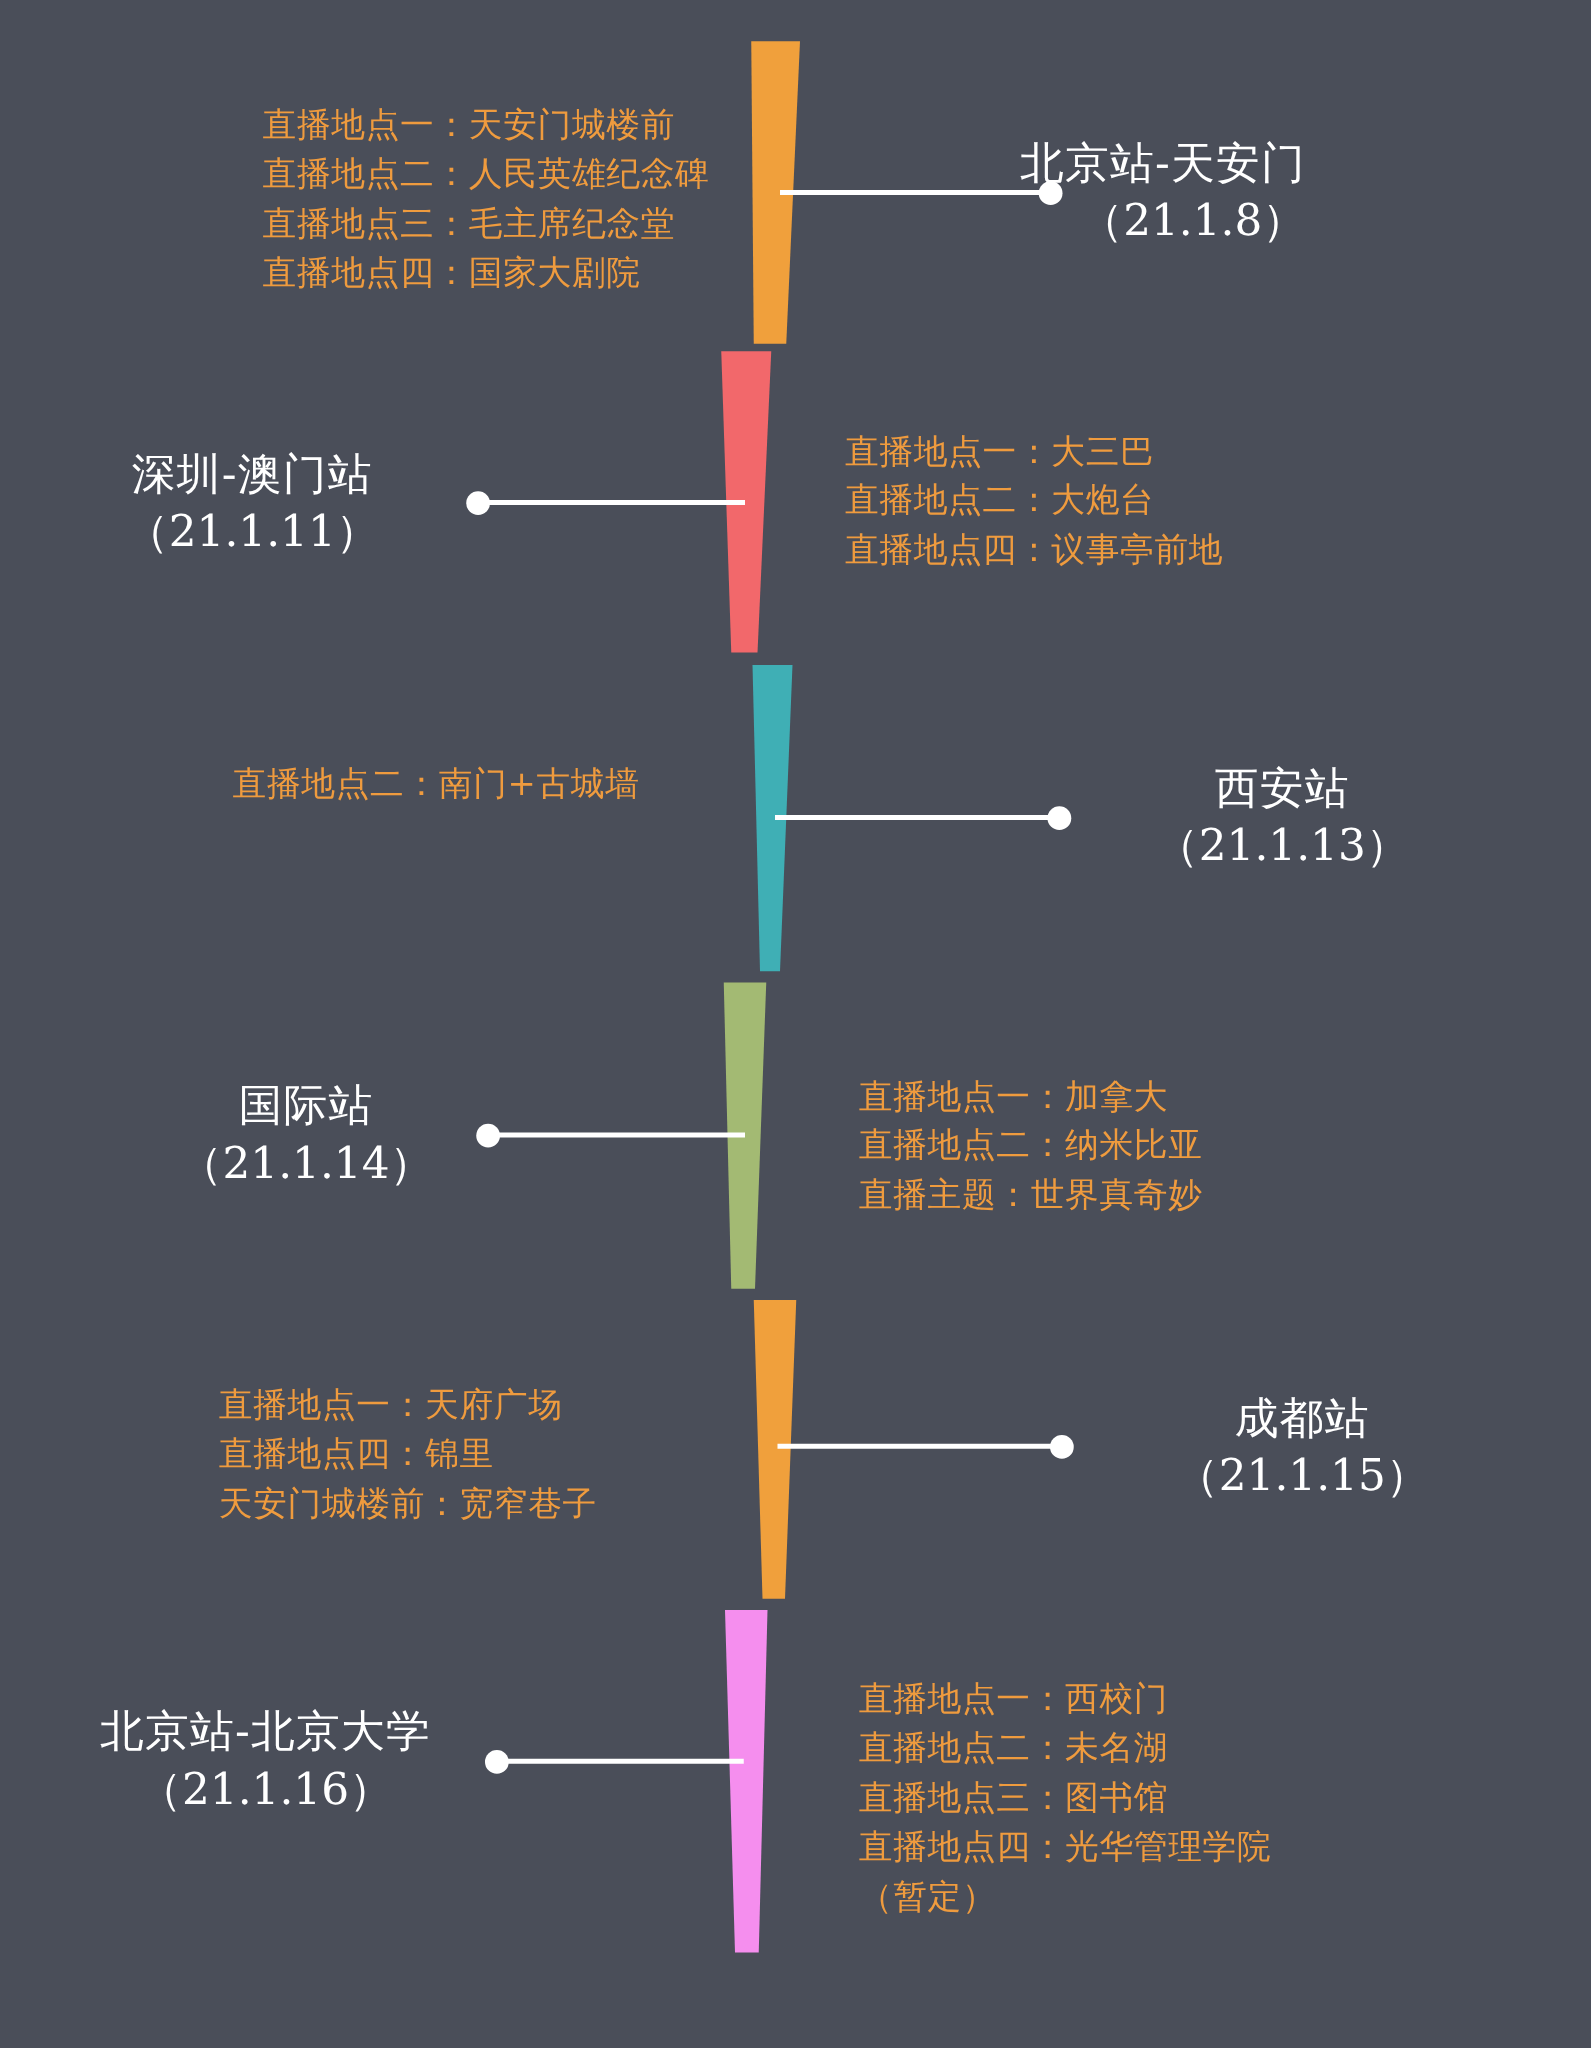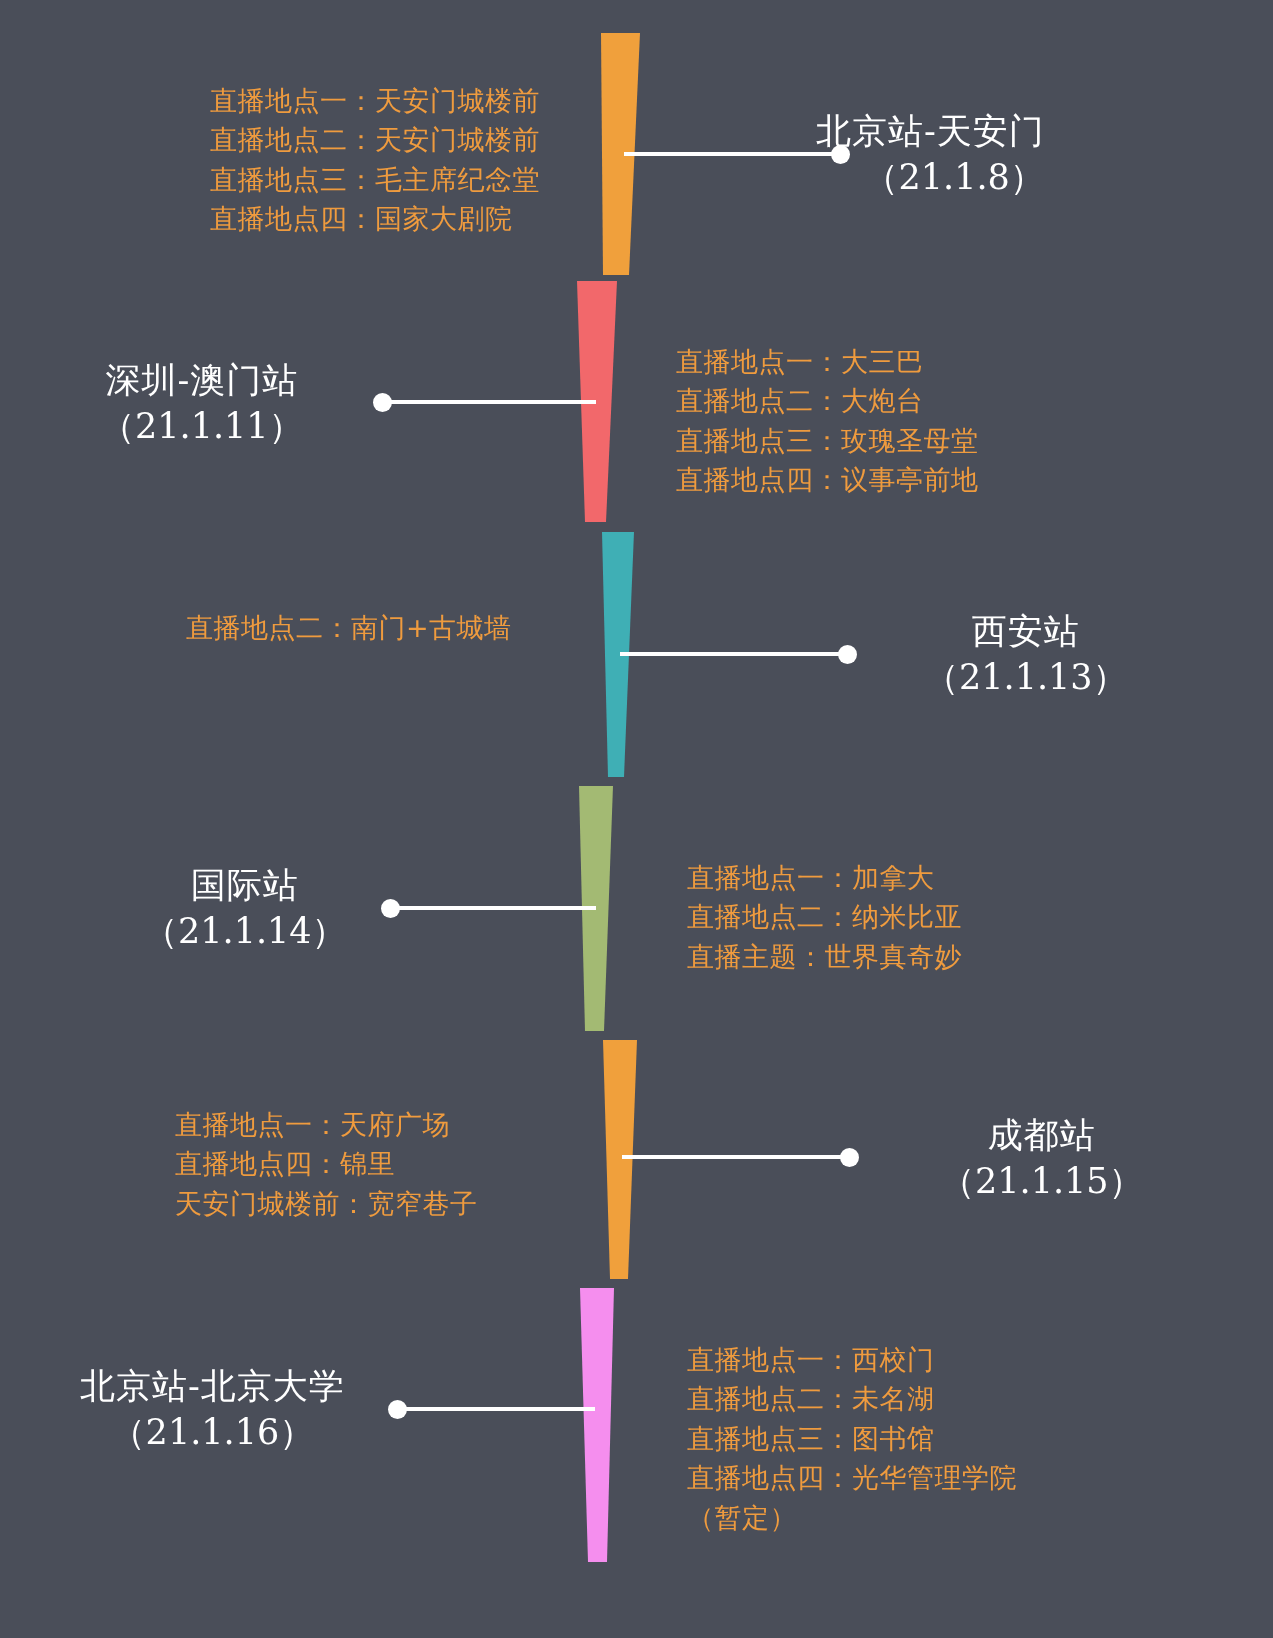--- a/index.html
+++ b/index.html
@@ -103,29 +103,28 @@
     <span class="date">（21.1.15）</span>
   </div>
 
   <div class="station" style="left:80px;top:1363px;">
     <span>北京站-北京大学</span>
     <span class="date">（21.1.16）</span>
   </div>
 
   <div class="locs" style="left:199px;top:81px;margin-left:11px;">
     <span class="ln">直播地点一：天安门城楼前</span>
-    <span class="ln">直播地点二：天安门城楼前</span>
+    <span class="ln">直播地点二：人民英雄纪念碑</span>
     <span class="ln">直播地点三：毛主席纪念堂</span>
     <span class="ln">直播地点四：国家大剧院</span>
   </div>
 
   <div class="locs" style="left:676px;top:342px;">
     <span class="ln">直播地点一：大三巴</span>
     <span class="ln">直播地点二：大炮台</span>
-    <span class="ln">直播地点三：玫瑰圣母堂</span>
     <span class="ln">直播地点四：议事亭前地</span>
   </div>
 
   <div class="locs" style="left:186px;top:608px;width:350px;">
     <span class="ln">直播地点二：南门+古城墙</span>
   </div>
 
   <div class="locs" style="left:687px;top:858px;">
     <span class="ln">直播地点一：加拿大</span>
     <span class="ln">直播地点二：纳米比亚</span>

